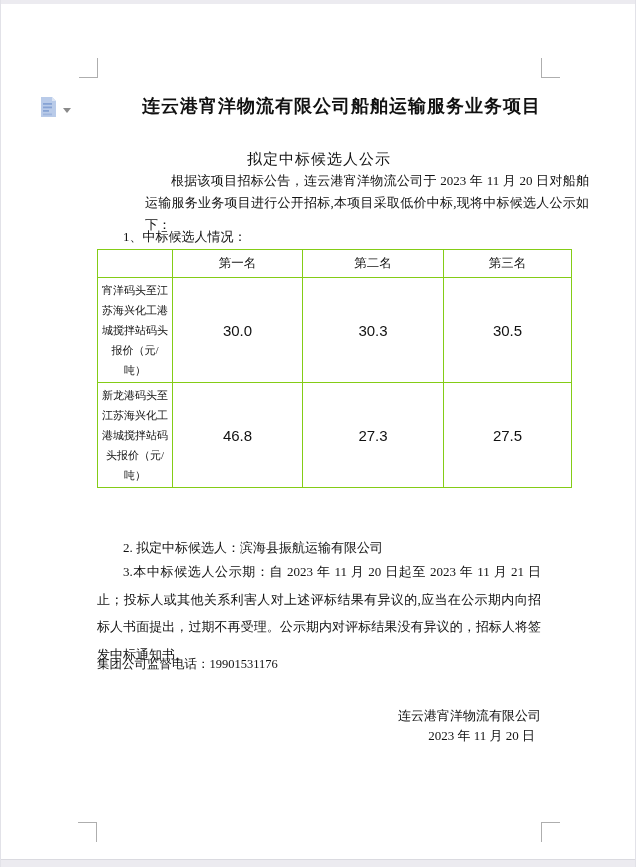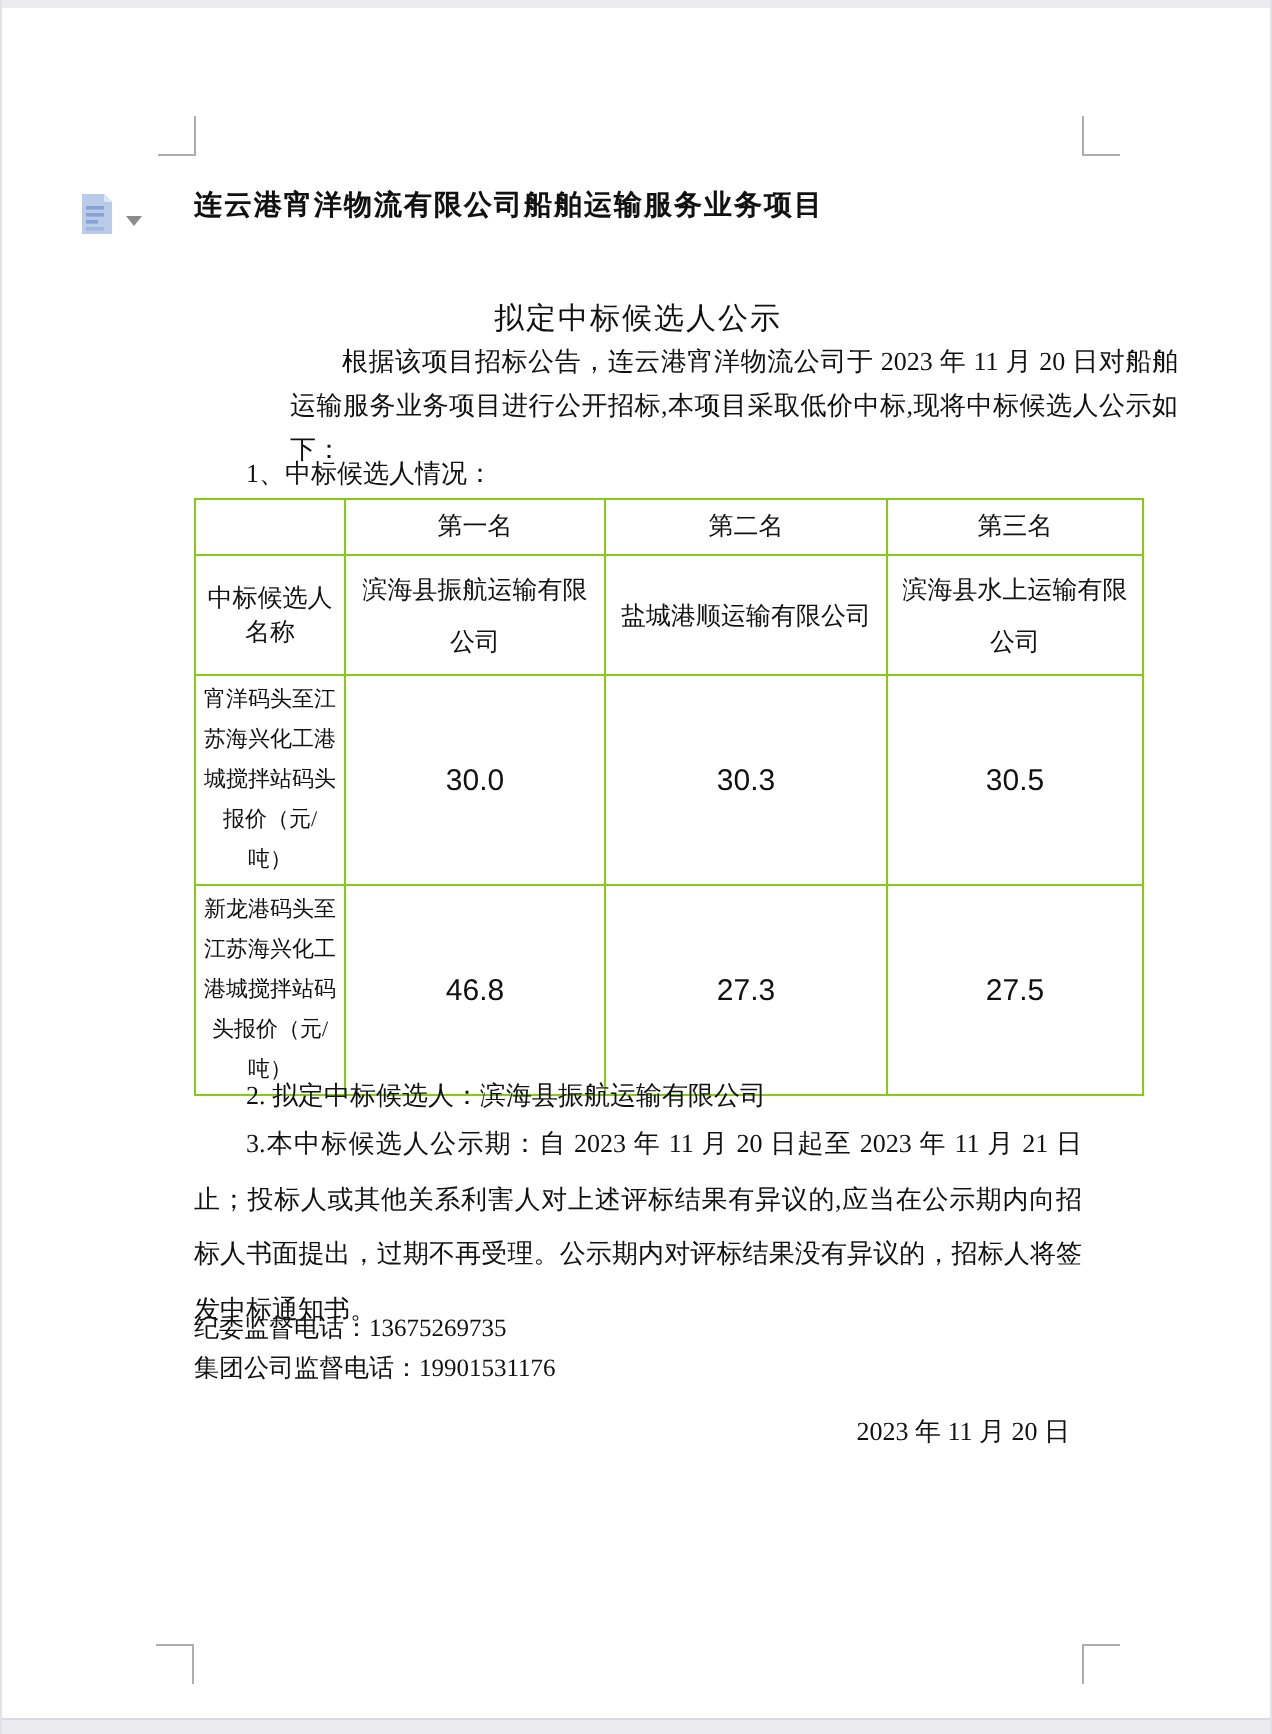--- a/index.html
+++ b/index.html
@@ -17,22 +17,22 @@
   
   .mark{position:absolute;width:18px;height:19px;}
   .mark.tl{left:79px;top:58px;border-right:1px solid #aeaeae;border-bottom:1px solid #aeaeae;}
   .mark.tr{left:541px;top:58px;border-left:1px solid #aeaeae;border-bottom:1px solid #aeaeae;}
   .mark.bl{left:78px;top:822px;border-right:1px solid #aeaeae;border-top:1px solid #aeaeae;}
   .mark.br{left:541px;top:822px;border-left:1px solid #aeaeae;border-top:1px solid #aeaeae;}
 
   .paste-btn{position:absolute;left:38px;top:96px;width:38px;height:26px;display:flex;align-items:center;gap:5px;cursor:pointer;}
   .paste-caret{width:0;height:0;border-left:4px solid transparent;border-right:4px solid transparent;border-top:5px solid #8a8a8a;margin-top:2px;}
 
-  .doc-title{position:absolute;left:97px;top:94px;width:444px;text-align:left;
-    font-size:14px;font-weight:bold;letter-spacing:1px;}
+  .doc-title{position:absolute;left:97px;top:94px;width:444px;text-align:right;
+    font-size:18px;font-weight:bold;letter-spacing:1px;}
   .doc-subtitle{position:absolute;left:97px;top:150px;width:444px;text-align:center;
     font-size:15px;font-weight:normal;letter-spacing:1px;}
 
   .para{position:absolute;left:97px;width:444px;font-size:13px;text-align:justify;}
   .intro{top:170px;line-height:22px;text-indent:2em;margin-left:48px;}
   .sec1{top:226px;line-height:22px;text-indent:2em;text-align:left;}
   .sec2{top:538px;line-height:20px;text-indent:2em;text-align:left;}
   .sec3{top:558px;line-height:27.5px;text-indent:2em;}
   .phones{position:absolute;left:97px;top:655px;width:444px;font-size:12.5px;line-height:19.5px;text-align:left;}
   .sig{position:absolute;left:97px;top:706px;width:444px;font-size:13px;text-align:right;line-height:20px;}
@@ -89,44 +89,38 @@
       <col class="c2">
       <col class="c3">
     </colgroup>
   <tbody>
       <tr class="hrow">
     <td></td>
     <td>第一名</td>
     <td>第二名</td>
     <td>第三名</td>
   </tr>
-  <tr class="namerow">
-    <td>中标候选人名称</td>
-    <td class="namecell">滨海县振航运输有限公司</td>
-    <td class="namecell">盐城港顺运输有限公司</td>
-    <td class="namecell">滨海县水上运输有限公司</td>
-  </tr>
   <tr class="price1">
     <td class="rowlabel">宵洋码头至江苏海兴化工港城搅拌站码头报价（元/吨）</td>
     <td class="numcell">30.0</td>
     <td class="numcell">30.3</td>
     <td class="numcell">30.5</td>
   </tr>
   <tr class="price2">
     <td class="rowlabel">新龙港码头至江苏海兴化工港城搅拌站码头报价（元/吨）</td>
     <td class="numcell">46.8</td>
     <td class="numcell">27.3</td>
     <td class="numcell">27.5</td>
   </tr>
 </tbody>
   </table>
 
 <div class="para sec2">2. 拟定中标候选人：滨海县振航运输有限公司</div>
 <div class="para sec3">3.本中标候选人公示期：自 2023 年 11 月 20 日起至 2023 年 11 月 21 日止；投标人或其他关系利害人对上述评标结果有异议的,应当在公示期内向招标人书面提出，过期不再受理。公示期内对评标结果没有异议的，招标人将签发中标通知书。</div>
 
 <div class="phones">
-  <div>纪委监督电话：13675269735</div>
   <div>集团公司监督电话：19901531176</div>
 </div>
 
 <div class="sig">
+  <div>连云港宵洋物流有限公司</div>
   <div class="date">2023 年 11 月 20 日</div>
 </div>
 
 </body></html>

